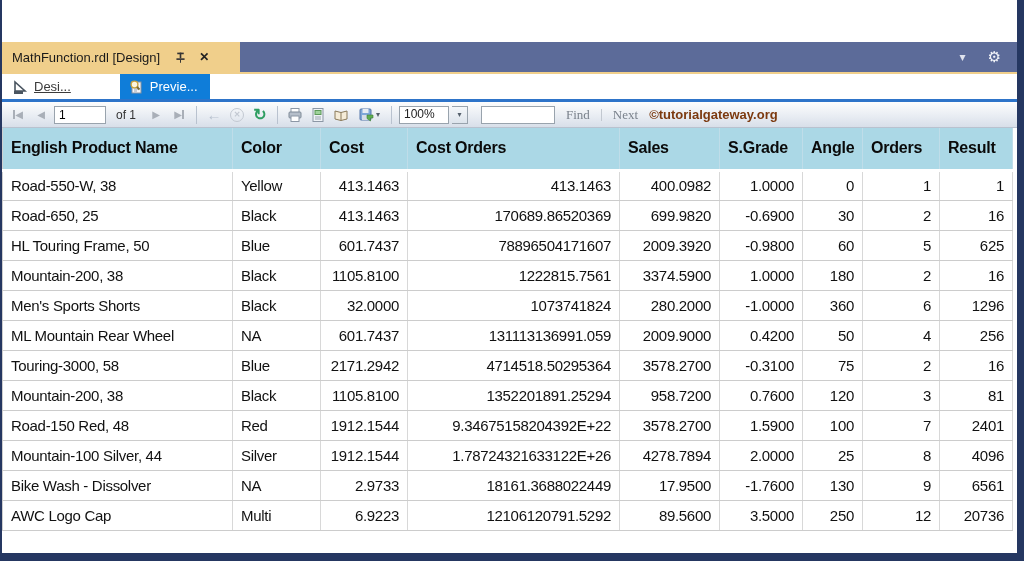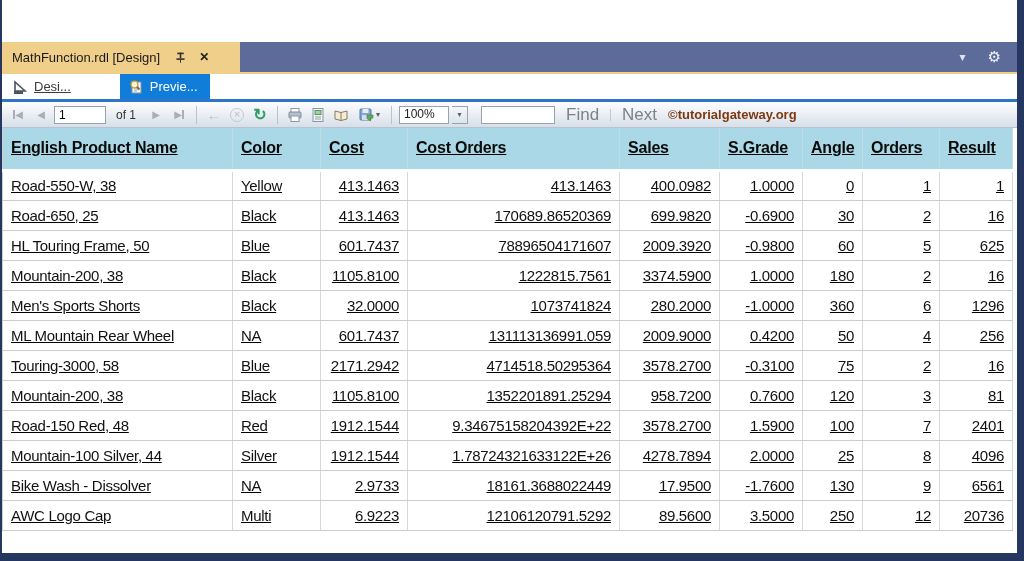--- a/index.html
+++ b/index.html
@@ -44,27 +44,27 @@
   .navglyph .bar { width:2px; height:9px; background:#a9afb8; display:inline-block; }
   .sep { width:1px; height:18px; background:#b9c2cf; margin:0 4px; }
   .page-input { width:52px; height:18px; border:1px solid #99a3ad; background:#fff; font-size:12px; padding:0 4px; font-family:"Liberation Sans",sans-serif; }
   .of-label { padding:0 7px; color:#333; white-space:nowrap; }
   .back-arrow { color:#b9c2cf; font-size:15px; font-weight:bold; }
   .stop-circle { width:14px; height:14px; border:1.5px solid #c3c9d2; border-radius:50%; color:#c3c9d2; font-size:8px; display:flex; align-items:center; justify-content:center; font-weight:bold; }
   .refresh { color:#2f9e62; font-size:16px; font-weight:bold; }
   .zoom-box { width:50px; height:18px; border:1px solid #99a3ad; background:#fff; display:flex; align-items:flex-start; padding:0 4px; font-size:12px; color:#222; }
   .zoom-drop { width:16px; height:18px; border:1px solid #99a3ad; border-left:none; background:linear-gradient(#f4f7fa,#dde4ec); display:flex; align-items:center; justify-content:center; font-size:8px; color:#55606c; }
   .find-input { width:74px; height:18px; border:1px solid #99a3ad; background:#fff; margin-left:10px; font-size:12px; padding:0 4px; font-family:"Liberation Sans",sans-serif; }
-  .find-link { color:#7a828c; font-size:17px; padding:0 8px; cursor:default; }
+  .find-link { color:#7a828c; font-size:13px; padding:0 8px; cursor:default;font-family:Liberation Serif, serif; }
   .find-divider { width:1px; height:12px; background:#c2c8d0; }
   .watermark { font-size:13px; font-weight:bold; color:#7C3A10; white-space:nowrap; }
 
   
   .report-area { flex:1; background:#fff; overflow:hidden; position:relative; }
-  table.report { border-collapse:collapse; table-layout:fixed; width:1008px; border-left:1px solid #cfcfcf;text-decoration:underline; }
+  table.report { border-collapse:collapse; table-layout:fixed; width:1008px; border-left:1px solid #cfcfcf; }
   table.report th {
     background:#ABD8E6; height:42px; font-size:16px; font-weight:bold; color:#0a0a0a;
     text-align:left; padding:0 8px; border-right:1px solid #bfdde9; border-bottom:3px solid #ffffff;
     letter-spacing:-0.2px; white-space:nowrap; overflow:hidden;
   }
   table.report td {
     height:30px; font-size:15px; color:#111; padding:0 8px;
     border-right:1px solid #d8d8d8; border-bottom:1px solid #cccccc; border-top:1px solid #e4e4e4;
     letter-spacing:-0.3px; white-space:nowrap; overflow:hidden; background:#fff;
   }

